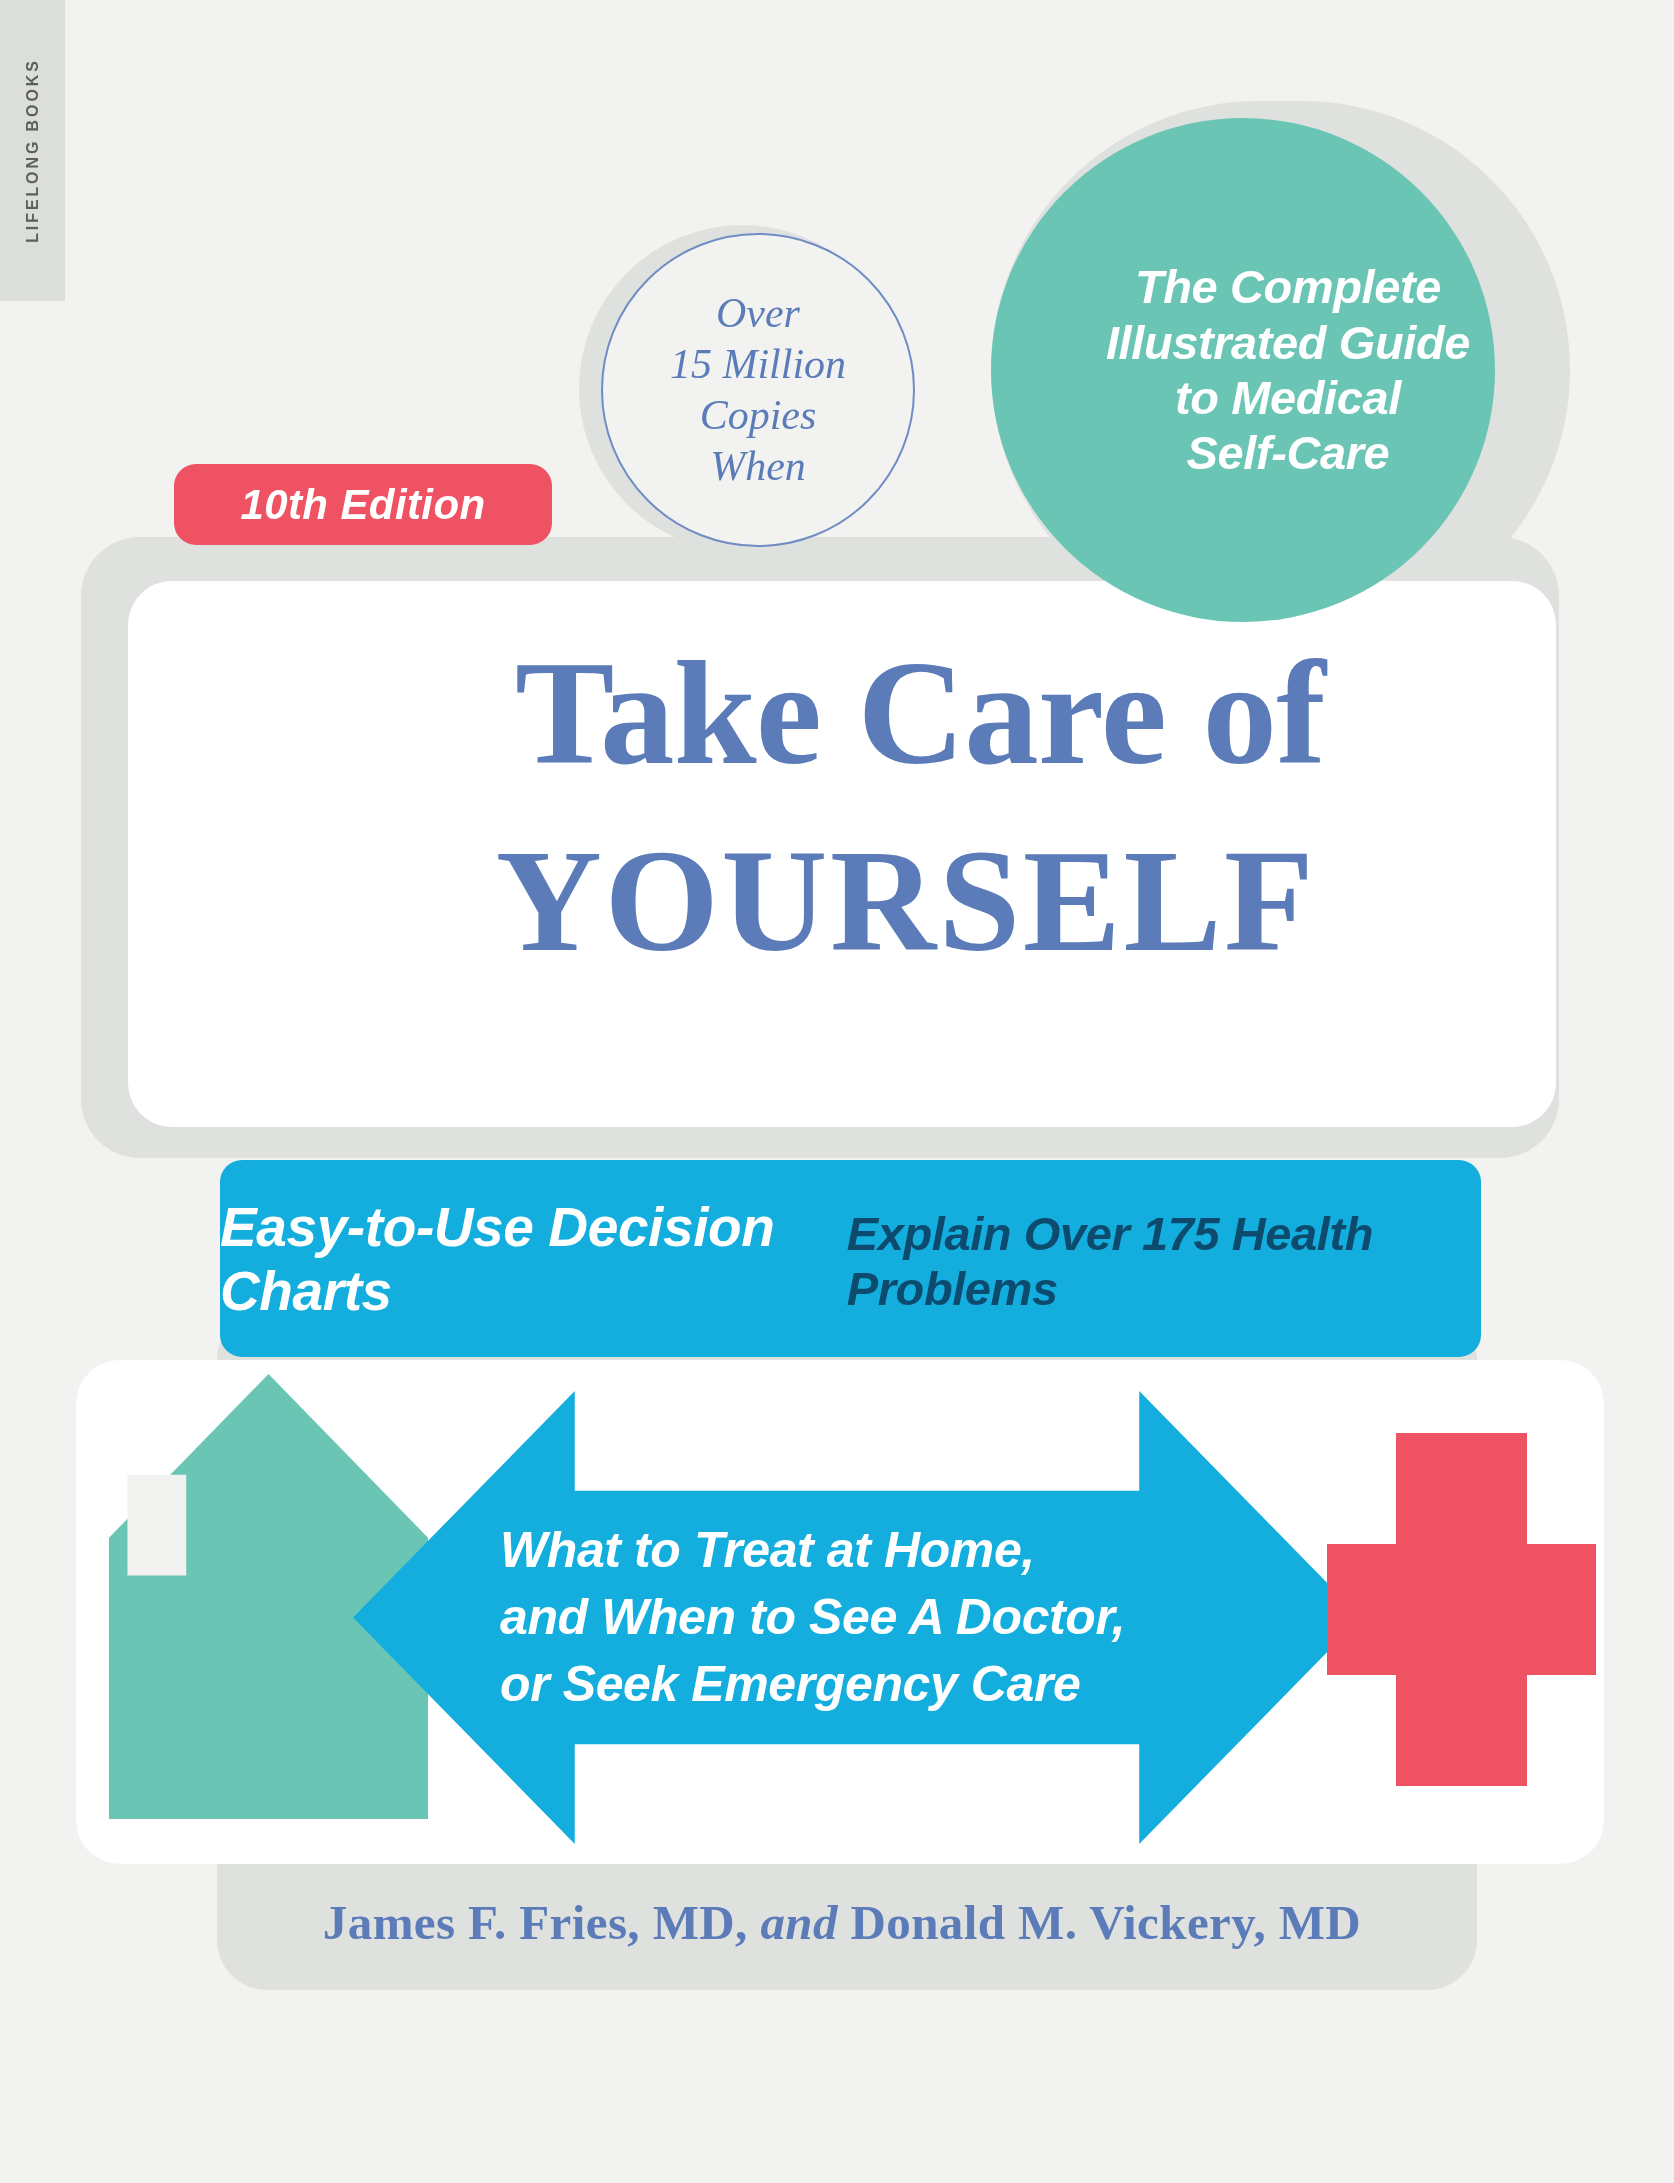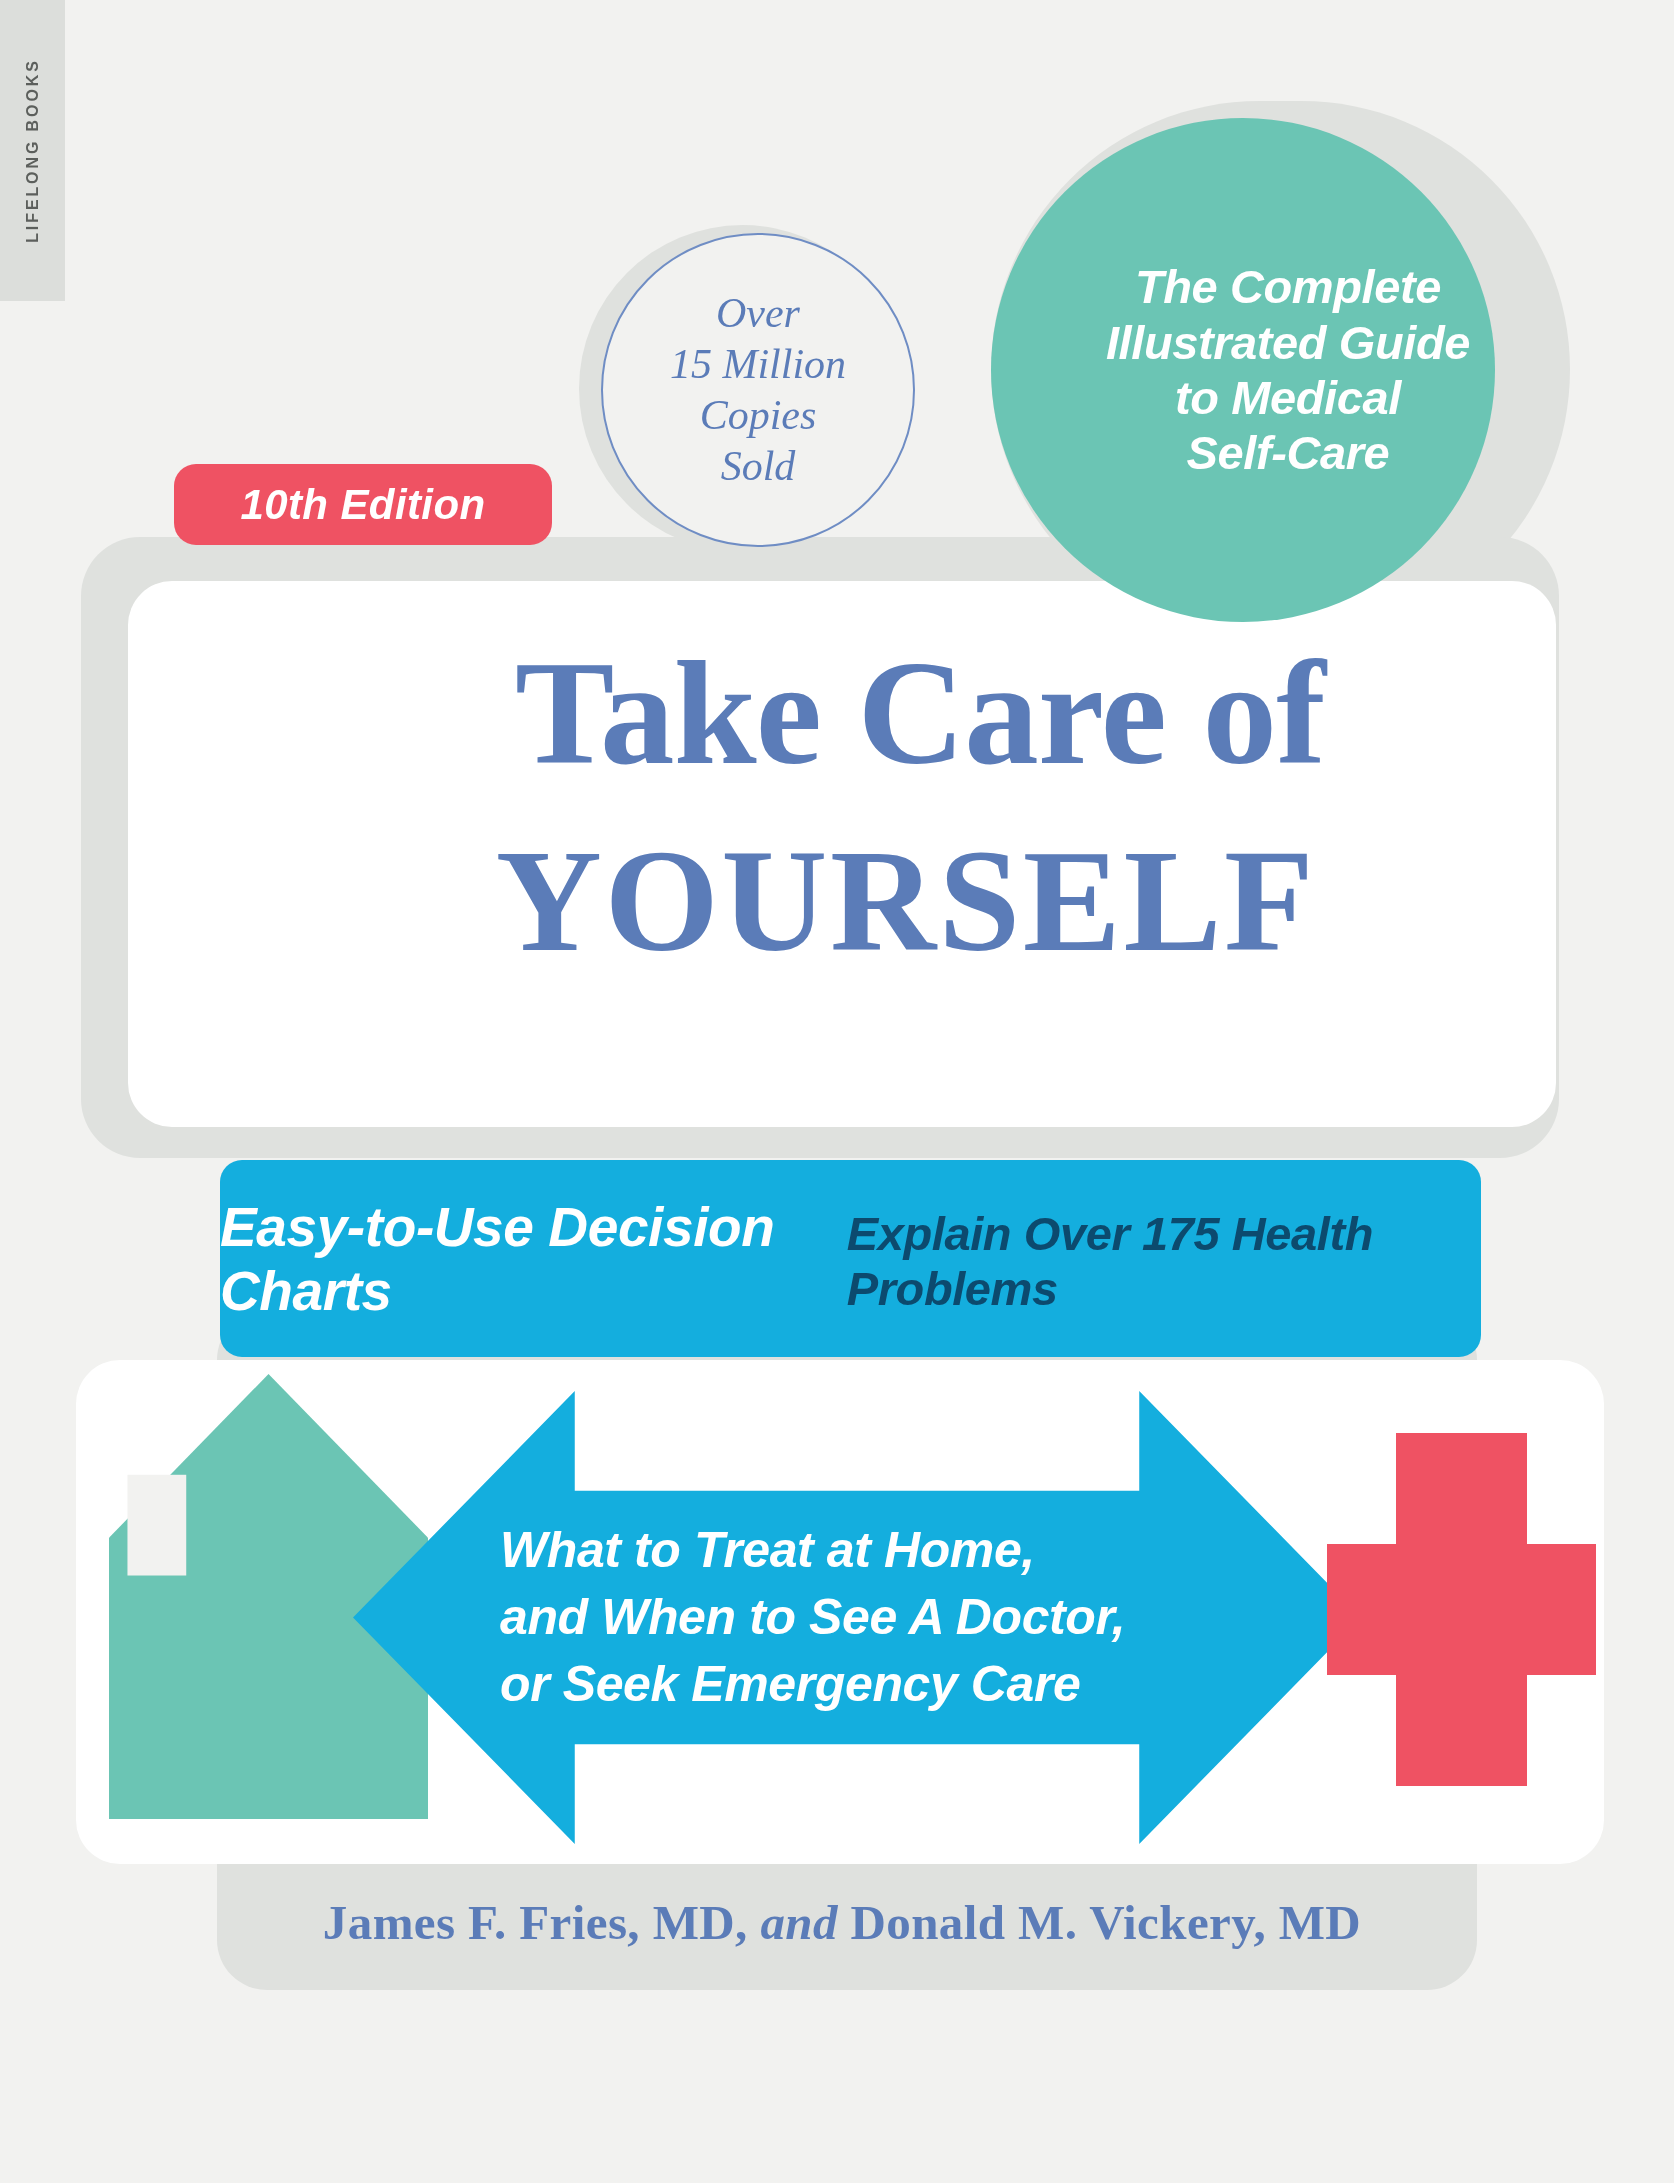--- a/index.html
+++ b/index.html
@@ -348,21 +348,21 @@
       <div>to Medical</div>
       <div>Self-Care</div>
     </div>
   </div>
 
   <div class="copies-circle">
     <div class="copies-text">
       <div>Over</div>
       <div>15 Million</div>
       <div>Copies</div>
-      <div>Sold</div>
+      <div>When</div>
     </div>
   </div>
 
   <div class="edition-pill">
     <span class="edition-text">10th Edition</span>
   </div>
 
   <div class="title-line1">Take Care of</div>
   <div class="title-line2">YOURSELF</div>
 

